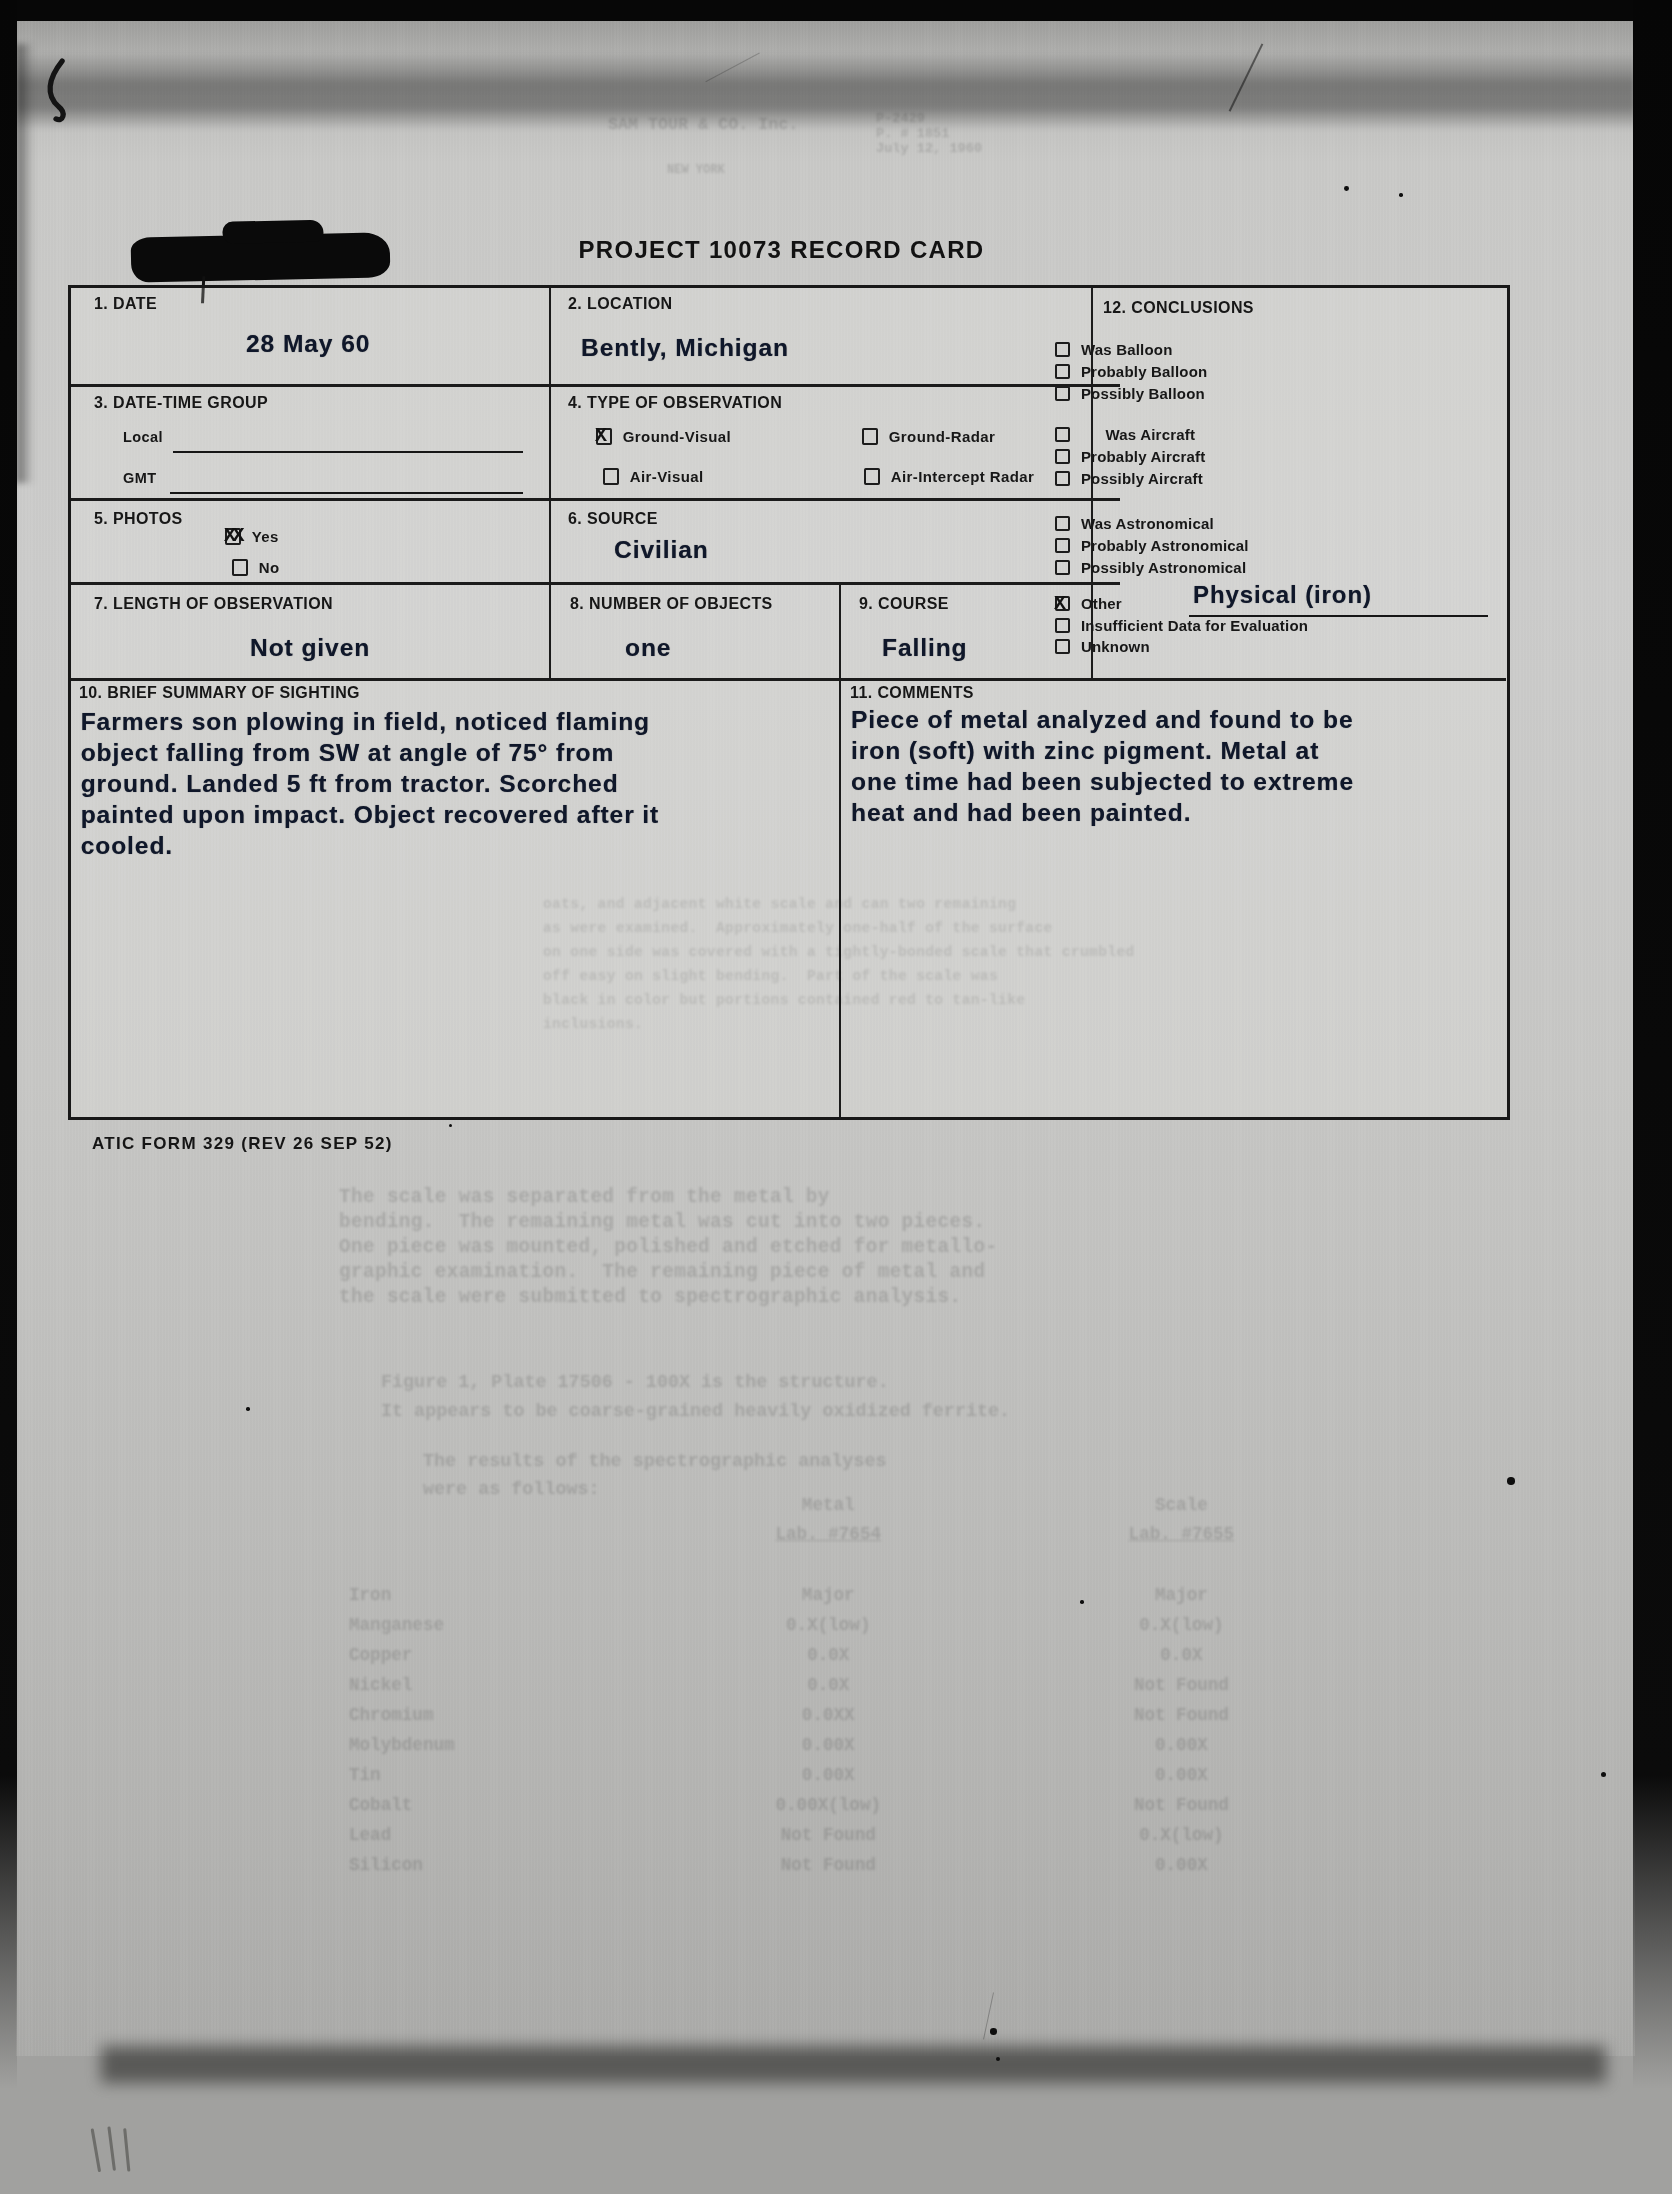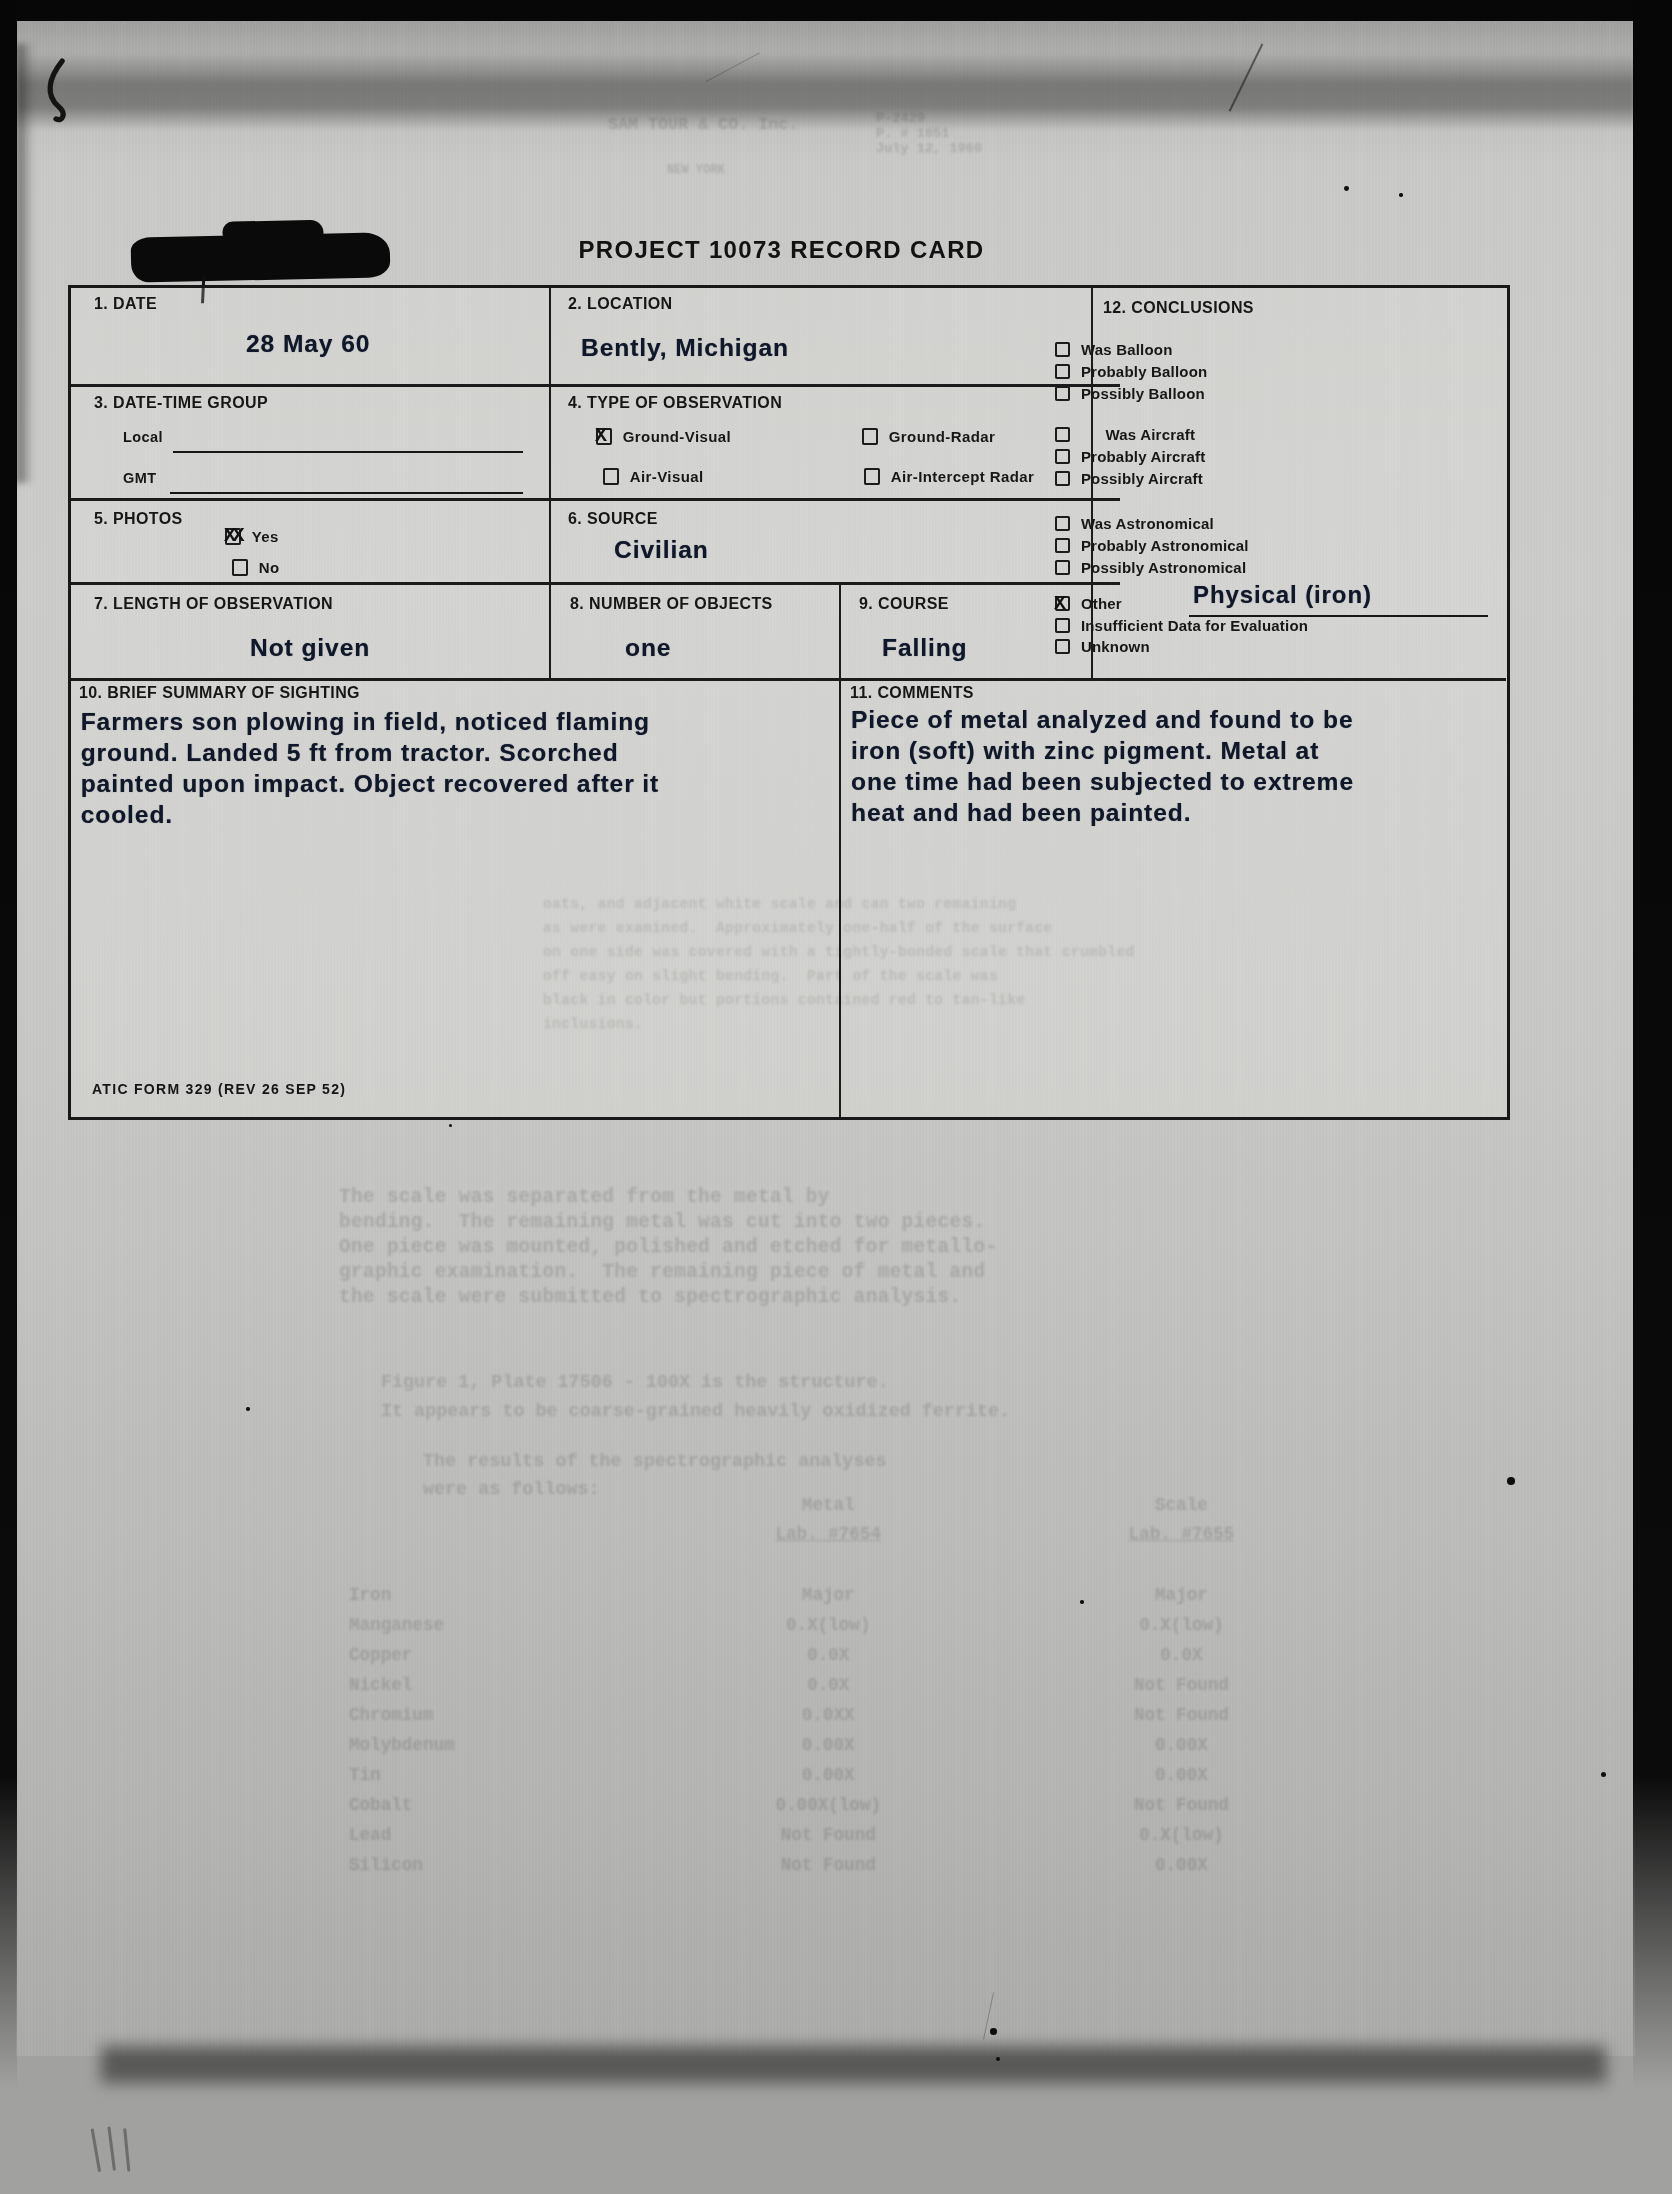--- a/index.html
+++ b/index.html
@@ -21,21 +21,21 @@
     background:linear-gradient(90deg,rgba(15,15,15,.5),rgba(15,15,15,0));filter:blur(3.1px);}
   .smear{position:absolute;left:16px;top:53px;width:1619px;height:77px;z-index:3;filter:blur(2.6px);
     background:linear-gradient(180deg,rgba(20,20,20,0) 0%,rgba(25,25,25,.42) 40%,rgba(25,25,25,.40) 70%,rgba(20,20,20,0) 100%);}
   .paper-shadow{position:absolute;left:101px;top:2046px;width:1505px;height:37px;background:#474745;filter:blur(7.5px);opacity:.8;z-index:2;}
 
   
   .lb{font-family:"Liberation Sans",sans-serif;font-weight:700;color:#171717;font-size:16px;letter-spacing:0.4px;white-space:pre;}
   .tw{font-family:Liberation Sans, sans-serif;font-weight:700;color:#0f172a;font-size:24.6px;letter-spacing:0.9px;white-space:pre;
       text-shadow:0 0 0.9px rgba(15,15,15,.5);}
   .title{position:absolute;left:549px;top:236px;width:465px;text-align:center;font-weight:700;font-size:24px;letter-spacing:1.3px;color:#121212;z-index:5;white-space:pre;}
-  .atic{position:absolute;left:92px;top:1081px;font-weight:700;font-size:14px;letter-spacing:1.3px;color:#151515;z-index:5;}
+  .atic{position:absolute;left:92px;top:1134px;font-weight:700;font-size:17px;letter-spacing:1.3px;color:#151515;z-index:5;}
 
   
   .redaction{position:absolute;left:131px;top:235px;width:259px;height:45px;background:#0a0a0a;z-index:5;
     border-radius:20px 26px 22px 17.6px / 13px 21px 16px 18.4px;transform:rotate(-1.2deg);}
   .redaction::before{content:"";position:absolute;left:92px;top:-14px;width:101px;height:22px;background:#0a0a0a;border-radius:10.5px 13px 8.8px 11.4px;}
   .redaction::after{content:"";position:absolute;left:70px;top:40px;width:2.6px;height:27px;background:#101010;transform:rotate(4deg);}
 
   
   .card{position:absolute;left:68px;top:285px;width:1442px;height:835px;border:3.5px solid #181818;z-index:5;background:rgba(240,240,238,.22);box-sizing:border-box;}
   .hline,.vline{position:absolute;background:#1b1b1b;}
@@ -168,21 +168,21 @@
     <div class="fl tw" style="left:543px;top:248px;">Civilian</div>
 
     <div class="fl lb" style="left:23px;top:307px;">7. LENGTH OF OBSERVATION</div>
     <div class="fl tw" style="left:179px;top:346px;">Not given</div>
     <div class="fl lb" style="left:499px;top:307px;">8. NUMBER OF OBJECTS</div>
     <div class="fl tw" style="left:554px;top:346px;">one</div>
     <div class="fl lb" style="left:788px;top:307px;">9. COURSE</div>
     <div class="fl tw" style="left:811px;top:346px;">Falling</div>
 
     <div class="fl lb" style="left:8px;top:396px;">10. BRIEF SUMMARY OF SIGHTING</div>
-    <div class="fl tw tlines" style="left:9.7px;top:418px;"><div class="ln">Farmers son plowing in field, noticed flaming</div><div class="ln">ground. Landed 5 ft from tractor. Scorched</div><div class="ln">painted upon impact. Object recovered after it</div><div class="ln">cooled.</div></div>
+    <div class="fl tw tlines" style="left:9.7px;top:418px;"><div class="ln">Farmers son plowing in field, noticed flaming</div><div class="ln">object falling from SW at angle of 75° from</div><div class="ln">ground. Landed 5 ft from tractor. Scorched</div><div class="ln">painted upon impact. Object recovered after it</div><div class="ln">cooled.</div></div>
 
     <div class="fl lb" style="left:779px;top:396px;">11. COMMENTS</div>
     <div class="fl tw clines" style="left:780px;top:416px;"><div class="ln">Piece of metal analyzed and found to be</div><div class="ln">iron (soft) with zinc pigment. Metal at</div><div class="ln">one time had been subjected to extreme</div><div class="ln">heat and had been painted.</div></div>
 
     <div class="fl lb" style="left:1032px;top:10.5px;">12. CONCLUSIONS</div>
     <div class="citem" style="top:53px;">
       <span class="cb"></span>
       <span class="lb">Was Balloon</span>
       </div>
     <div class="citem" style="top:75px;">

